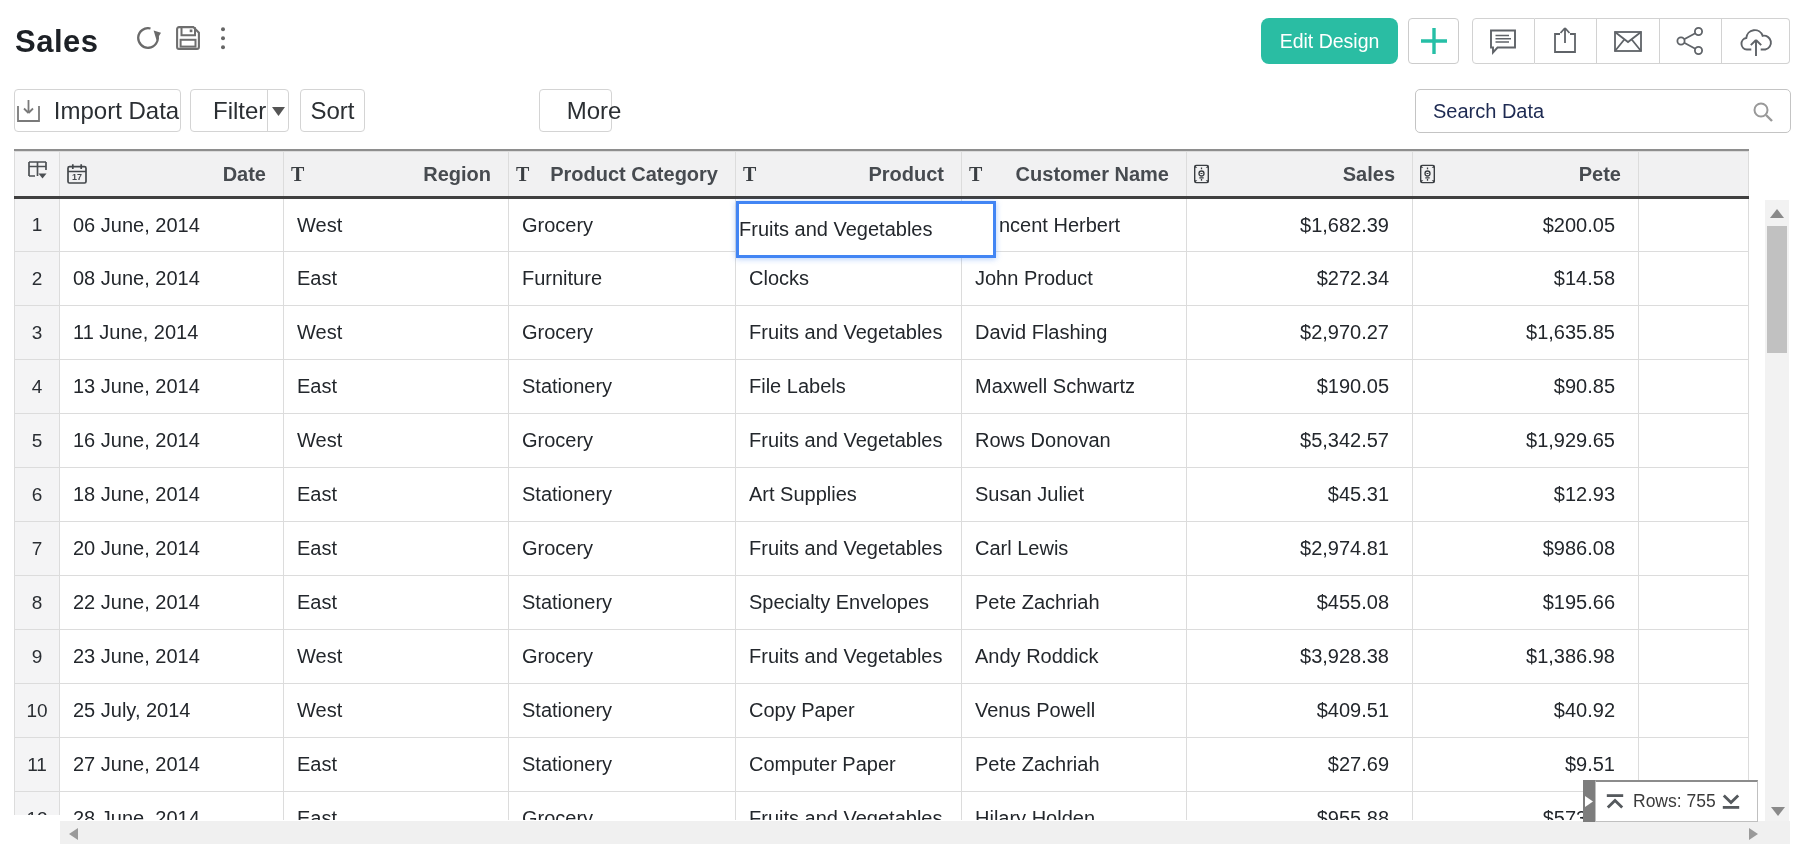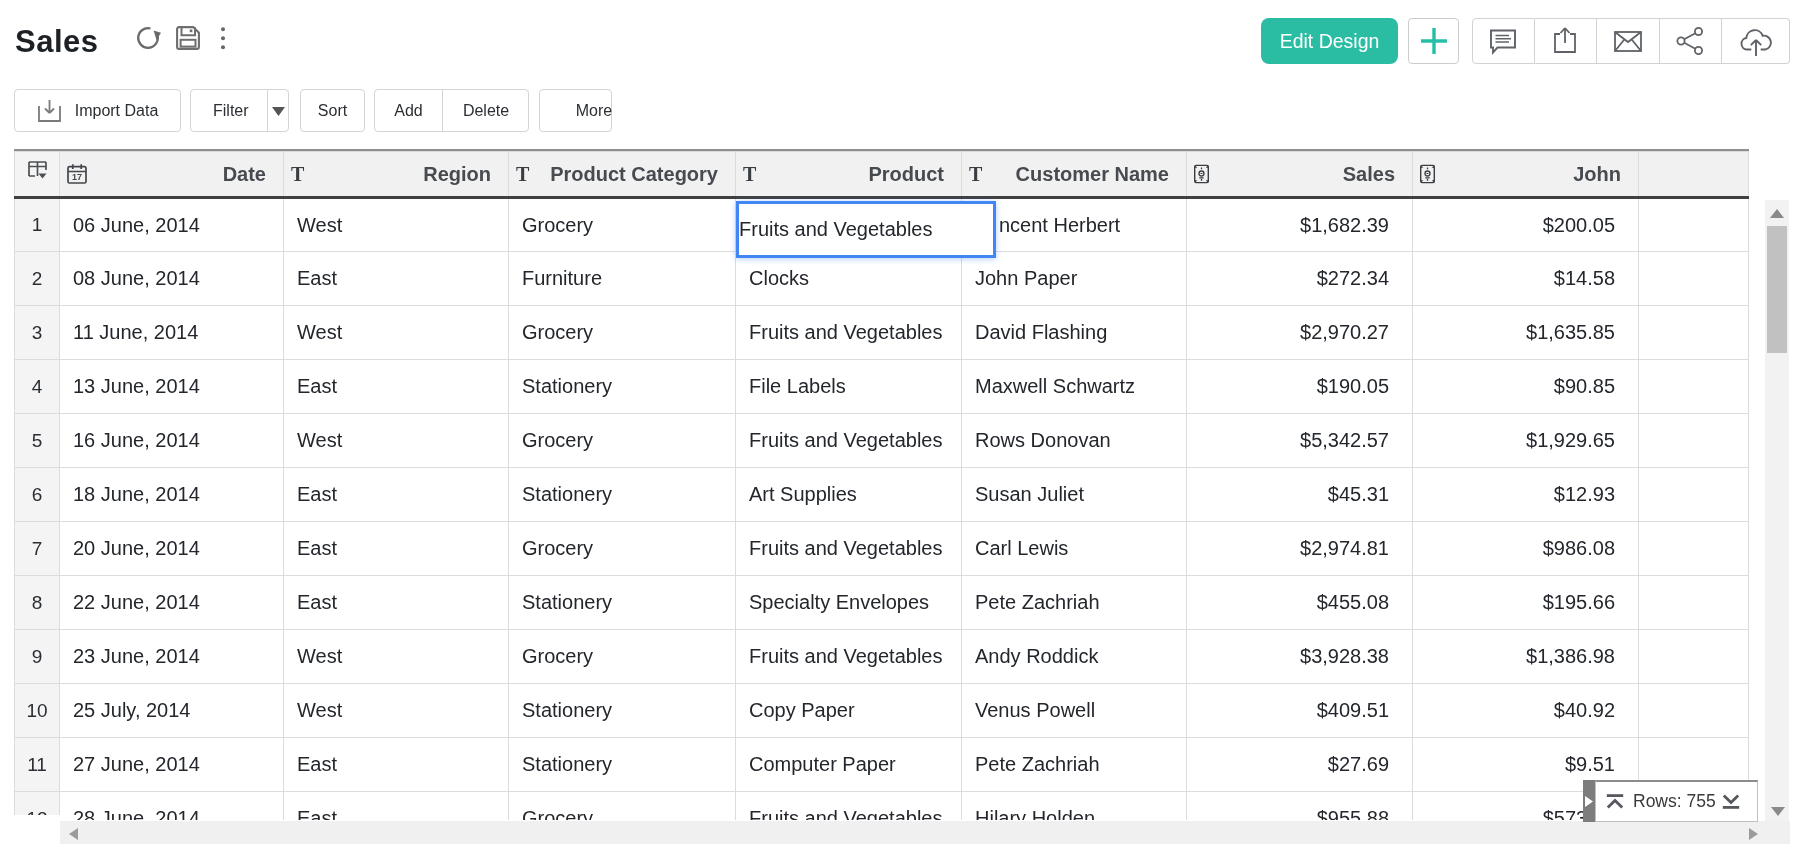--- a/index.html
+++ b/index.html
@@ -18,21 +18,21 @@
   #plusBtn { left:1408px; top:18px; width:51px; height:46px; background:#fff;
     border:1px solid #ccc; border-radius:4px; display:flex; align-items:center; justify-content:center; }
   #iconGroup { left:1472px; top:18px; height:46px; display:flex; }
   #iconGroup .ib { width:62.5px; height:46px; background:#fff; border:1px solid #d2d2d2;
     border-left:none; display:flex; align-items:center; justify-content:center; }
   #iconGroup .ib:first-child { border-left:1px solid #d2d2d2; border-radius:4px 0 0 4px; }
   #iconGroup .ib:last-child { border-radius:0 4px 4px 0; width:68px; }
 
   
   .tbtn { top:89px; height:43px; background:#fff; border:1px solid #d4d4d4; border-radius:4px;
-    display:flex; align-items:center; justify-content:center; font-size:16px; color:#2b2f33; }
+    display:flex; align-items:center; justify-content:center; font-size:24px; color:#2b2f33; }
   #searchBox { left:1415px; top:89px; width:376px; height:44px; border:1px solid #c4c4c4;
     border-radius:5px; display:flex; align-items:center; }
   #searchBox span { margin-left:17px; font-size:20px; color:#1d2a52; }
 
   
   #tableWrap { left:14px; top:149px; width:1735px; height:671px; overflow:hidden;
     border-top:2px solid #8e8e8e; }
   table { border-collapse:collapse; table-layout:fixed; width:1734px; }
   td, th { border:1px solid #dcdcdc; overflow:hidden; white-space:nowrap; }
   thead th { background:#f1f1f2; height:46px; font-size:20px; font-weight:700; color:#474b50;
@@ -131,27 +131,29 @@
     Import Data
   </div>
   <div class="tbtn abs" style="left:190px; width:99px; justify-content:flex-start;">
     <span style="margin-left:22px;">Filter</span>
     <div style="position:absolute; left:76px; top:0; width:1px; height:41px; background:#d4d4d4;"></div>
     <svg style="position:absolute; left:81px; top:17px;" width="13" height="9" viewBox="0 0 13 9">
         <path d="M0 0 H13 L6.5 9 Z" fill="#555"></path>
       </svg>
   </div>
   <div class="tbtn abs" style="left:300px; width:65px;">Sort</div>
-  <div class="tbtn abs" style="left:374px; width:155px;">
-    <span style="position:absolute; left:0; width:67px; text-align:center;">Add</span>
-    <div style="position:absolute; left:67px; top:0; width:1px; height:41px; background:#d4d4d4;"></div>
-    <span style="position:absolute; left:67px; width:88px; text-align:center;">Delete</span>
-  </div>
   <div class="tbtn abs" style="left:539px; width:73px;padding-left:37px;">More</div>
 
+  <div id="searchBox" class="abs">
+    <span>Search Data</span>
+    <svg style="position:absolute; right:16px; top:11px;" width="22" height="22" viewBox="0 0 22 22" fill="none">
+      <circle cx="9" cy="9" r="6.5" stroke="#999" stroke-width="2"></circle>
+      <path d="M14 14 L20 20" stroke="#999" stroke-width="2.4"></path>
+    </svg>
+  </div>
 
   <div id="tableWrap" class="abs">
     <table>
       <colgroup>
         <col style="width:45px">
           <col style="width:224px">
           <col style="width:225px">
           <col style="width:227px">
         <col style="width:226px">
           <col style="width:225px">
@@ -223,21 +225,21 @@
               <div class="hcell">
                 <span class="hic">
             <svg class="money" width="15" height="19" viewBox="0 0 15 19">
                     <rect x="0.7" y="0.7" width="13.6" height="17.6" rx="2" fill="none" stroke="#3a3e42" stroke-width="1.4"></rect>
   <circle cx="7.5" cy="9.0" r="2.5" fill="none" stroke="#3a3e42" stroke-width="1.3"></circle>
   <path d="M6.5 9.0 H8.5" stroke="#3a3e42" stroke-width="1.1"></path>
   <path d="M7.5 3.1 V4.7 M7.5 14.6 V16.2 M5.3 13.3 H9.7" stroke="#3a3e42" stroke-width="1.3"></path>
   <path d="M0.7 0.7 l2.6 2.6 h-2.6 z M14.3 0.7 l-2.6 2.6 h2.6 z M0.7 18.3 l2.6 -2.6 h-2.6 z M14.3 18.3 l-2.6 -2.6 h2.6 z" fill="#3a3e42"></path>
                   </svg>
                 </span>
-                <span class="htx">John</span>
+                <span class="htx">Pete</span>
               </div>
             </th>
           <th></th>
         </tr>
       </thead>
       <tbody id="tbody">
           <tr>
             <td class="rn">1</td>
             <td>06 June, 2014</td>
             <td>West</td>
@@ -247,21 +249,21 @@
             <td class="num">$1,682.39</td>
             <td class="num">$200.05</td>
             <td></td>
           </tr>
           <tr>
             <td class="rn">2</td>
             <td>08 June, 2014</td>
             <td>East</td>
             <td>Furniture</td>
             <td>Clocks</td>
-            <td style="">John Paper</td>
+            <td style="">John Product</td>
             <td class="num">$272.34</td>
             <td class="num">$14.58</td>
             <td></td>
           </tr>
           <tr>
             <td class="rn">3</td>
             <td>11 June, 2014</td>
             <td>West</td>
             <td>Grocery</td>
             <td>Fruits and Vegetables</td>

